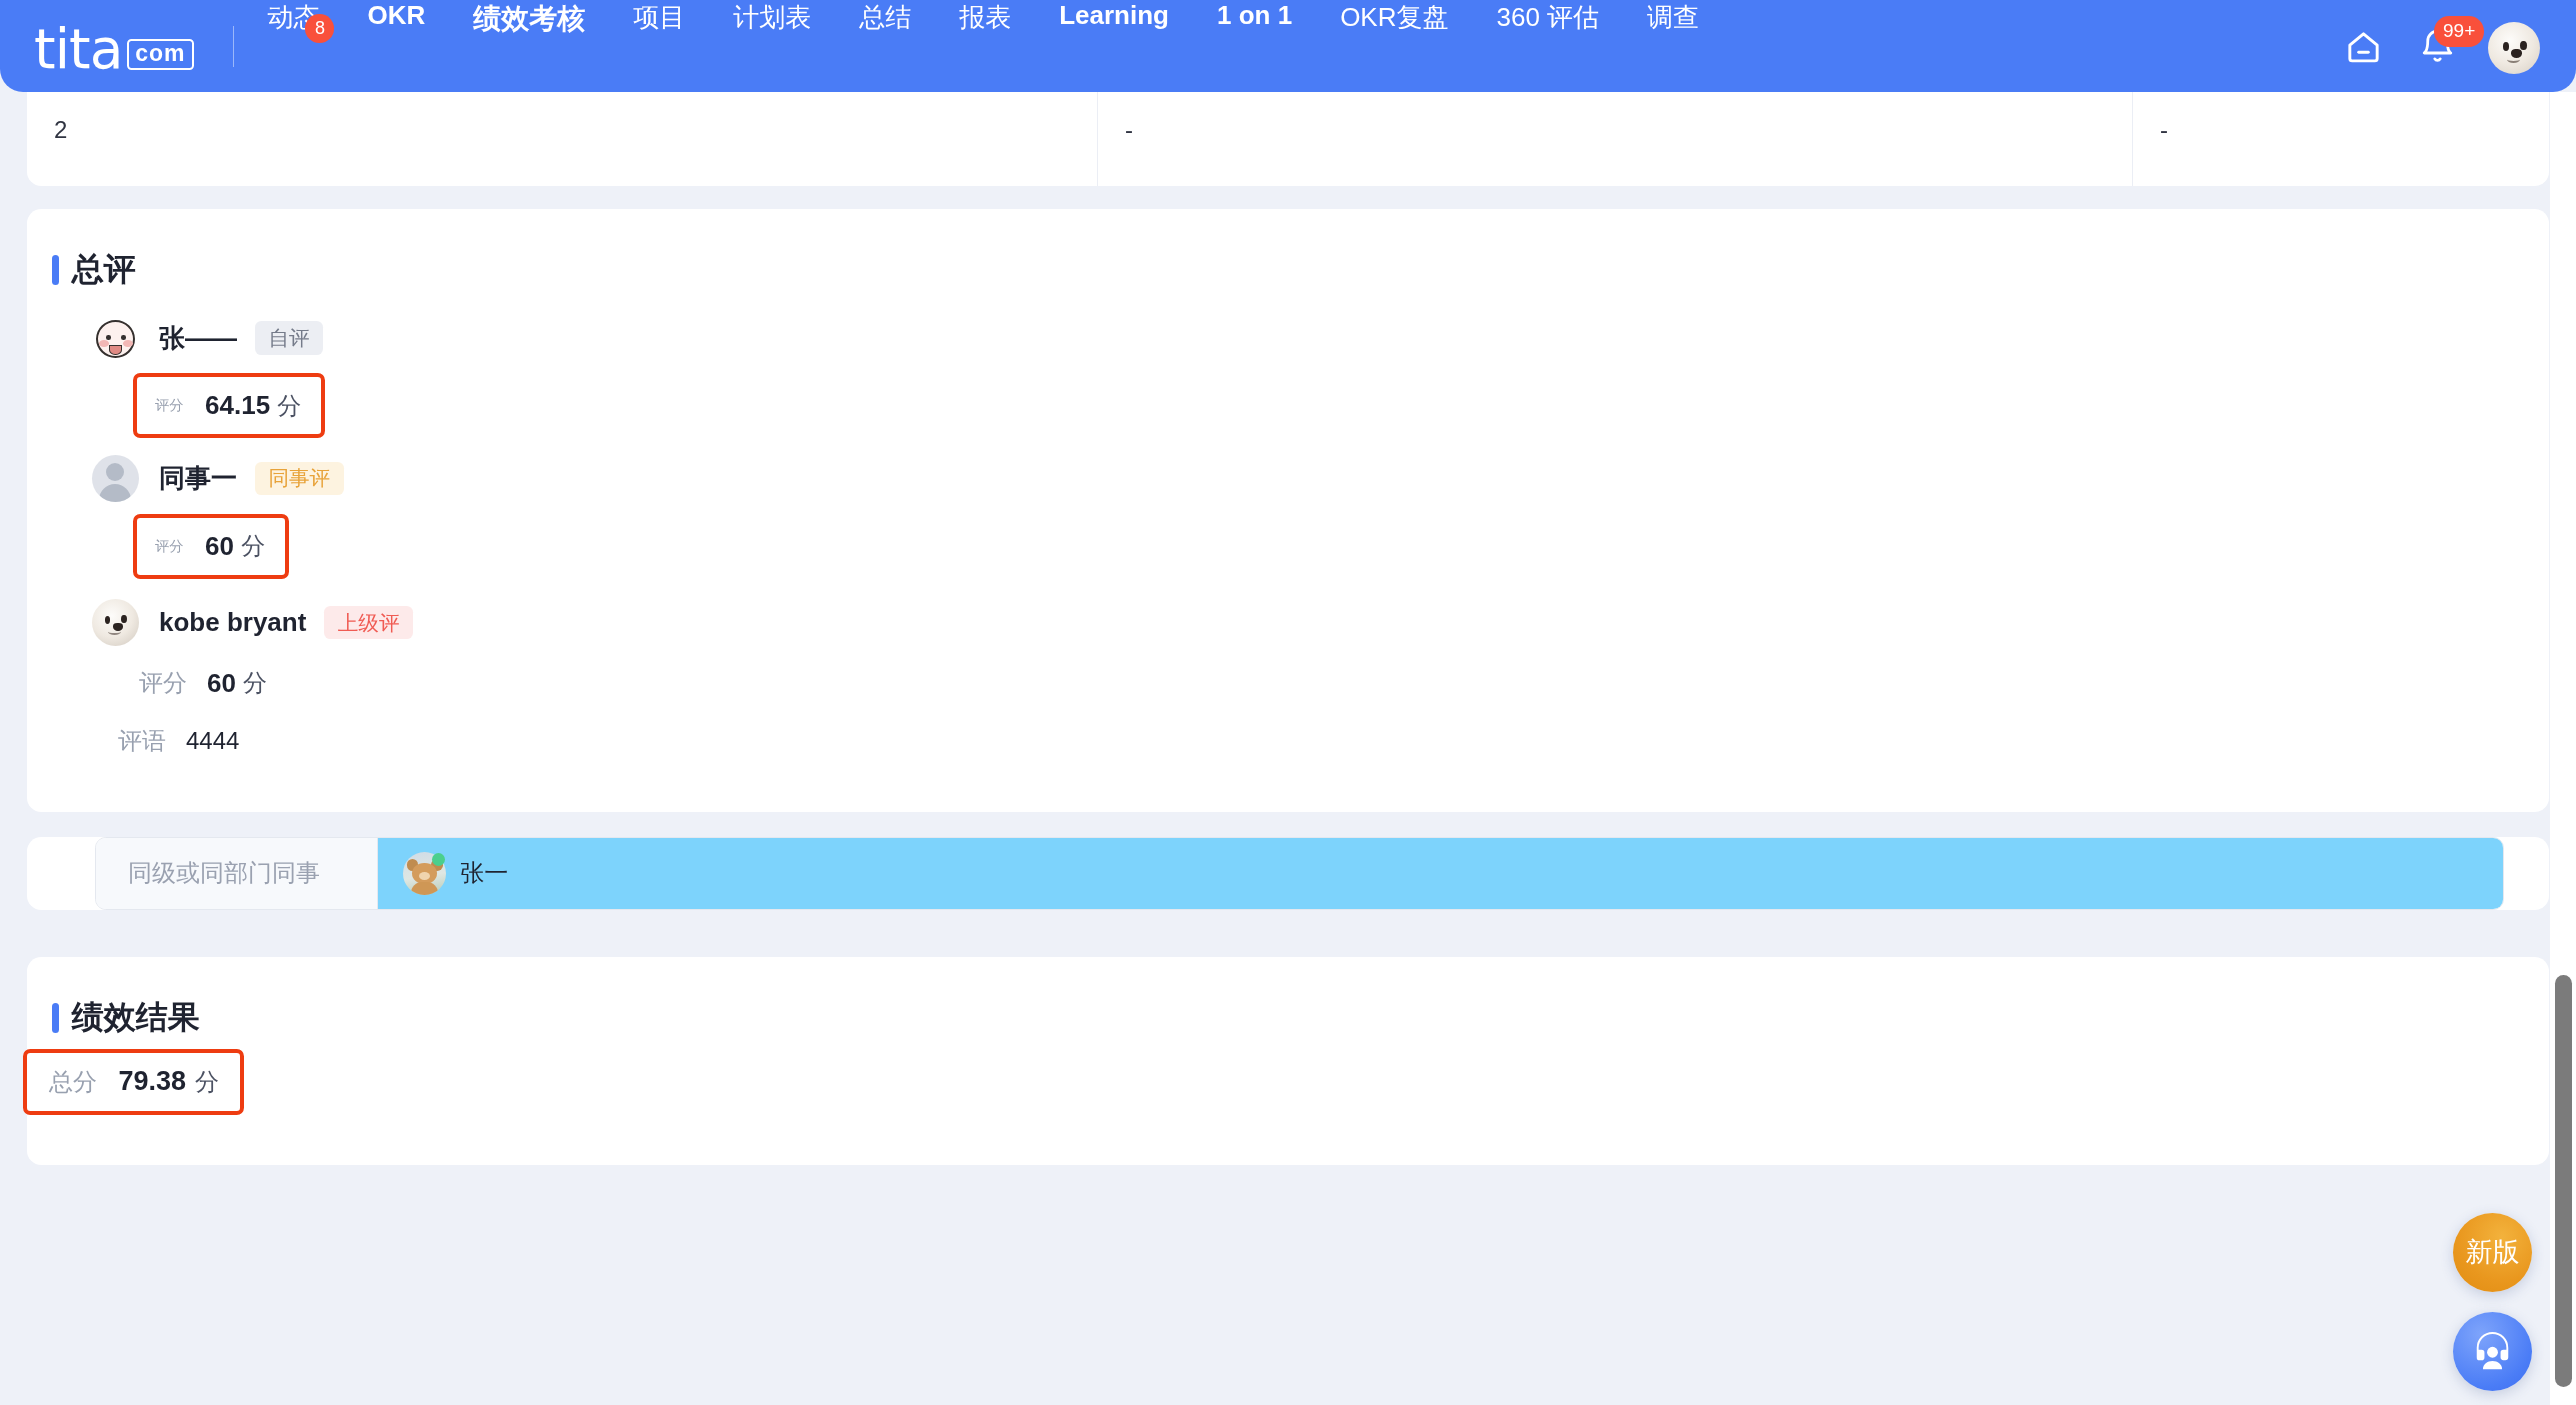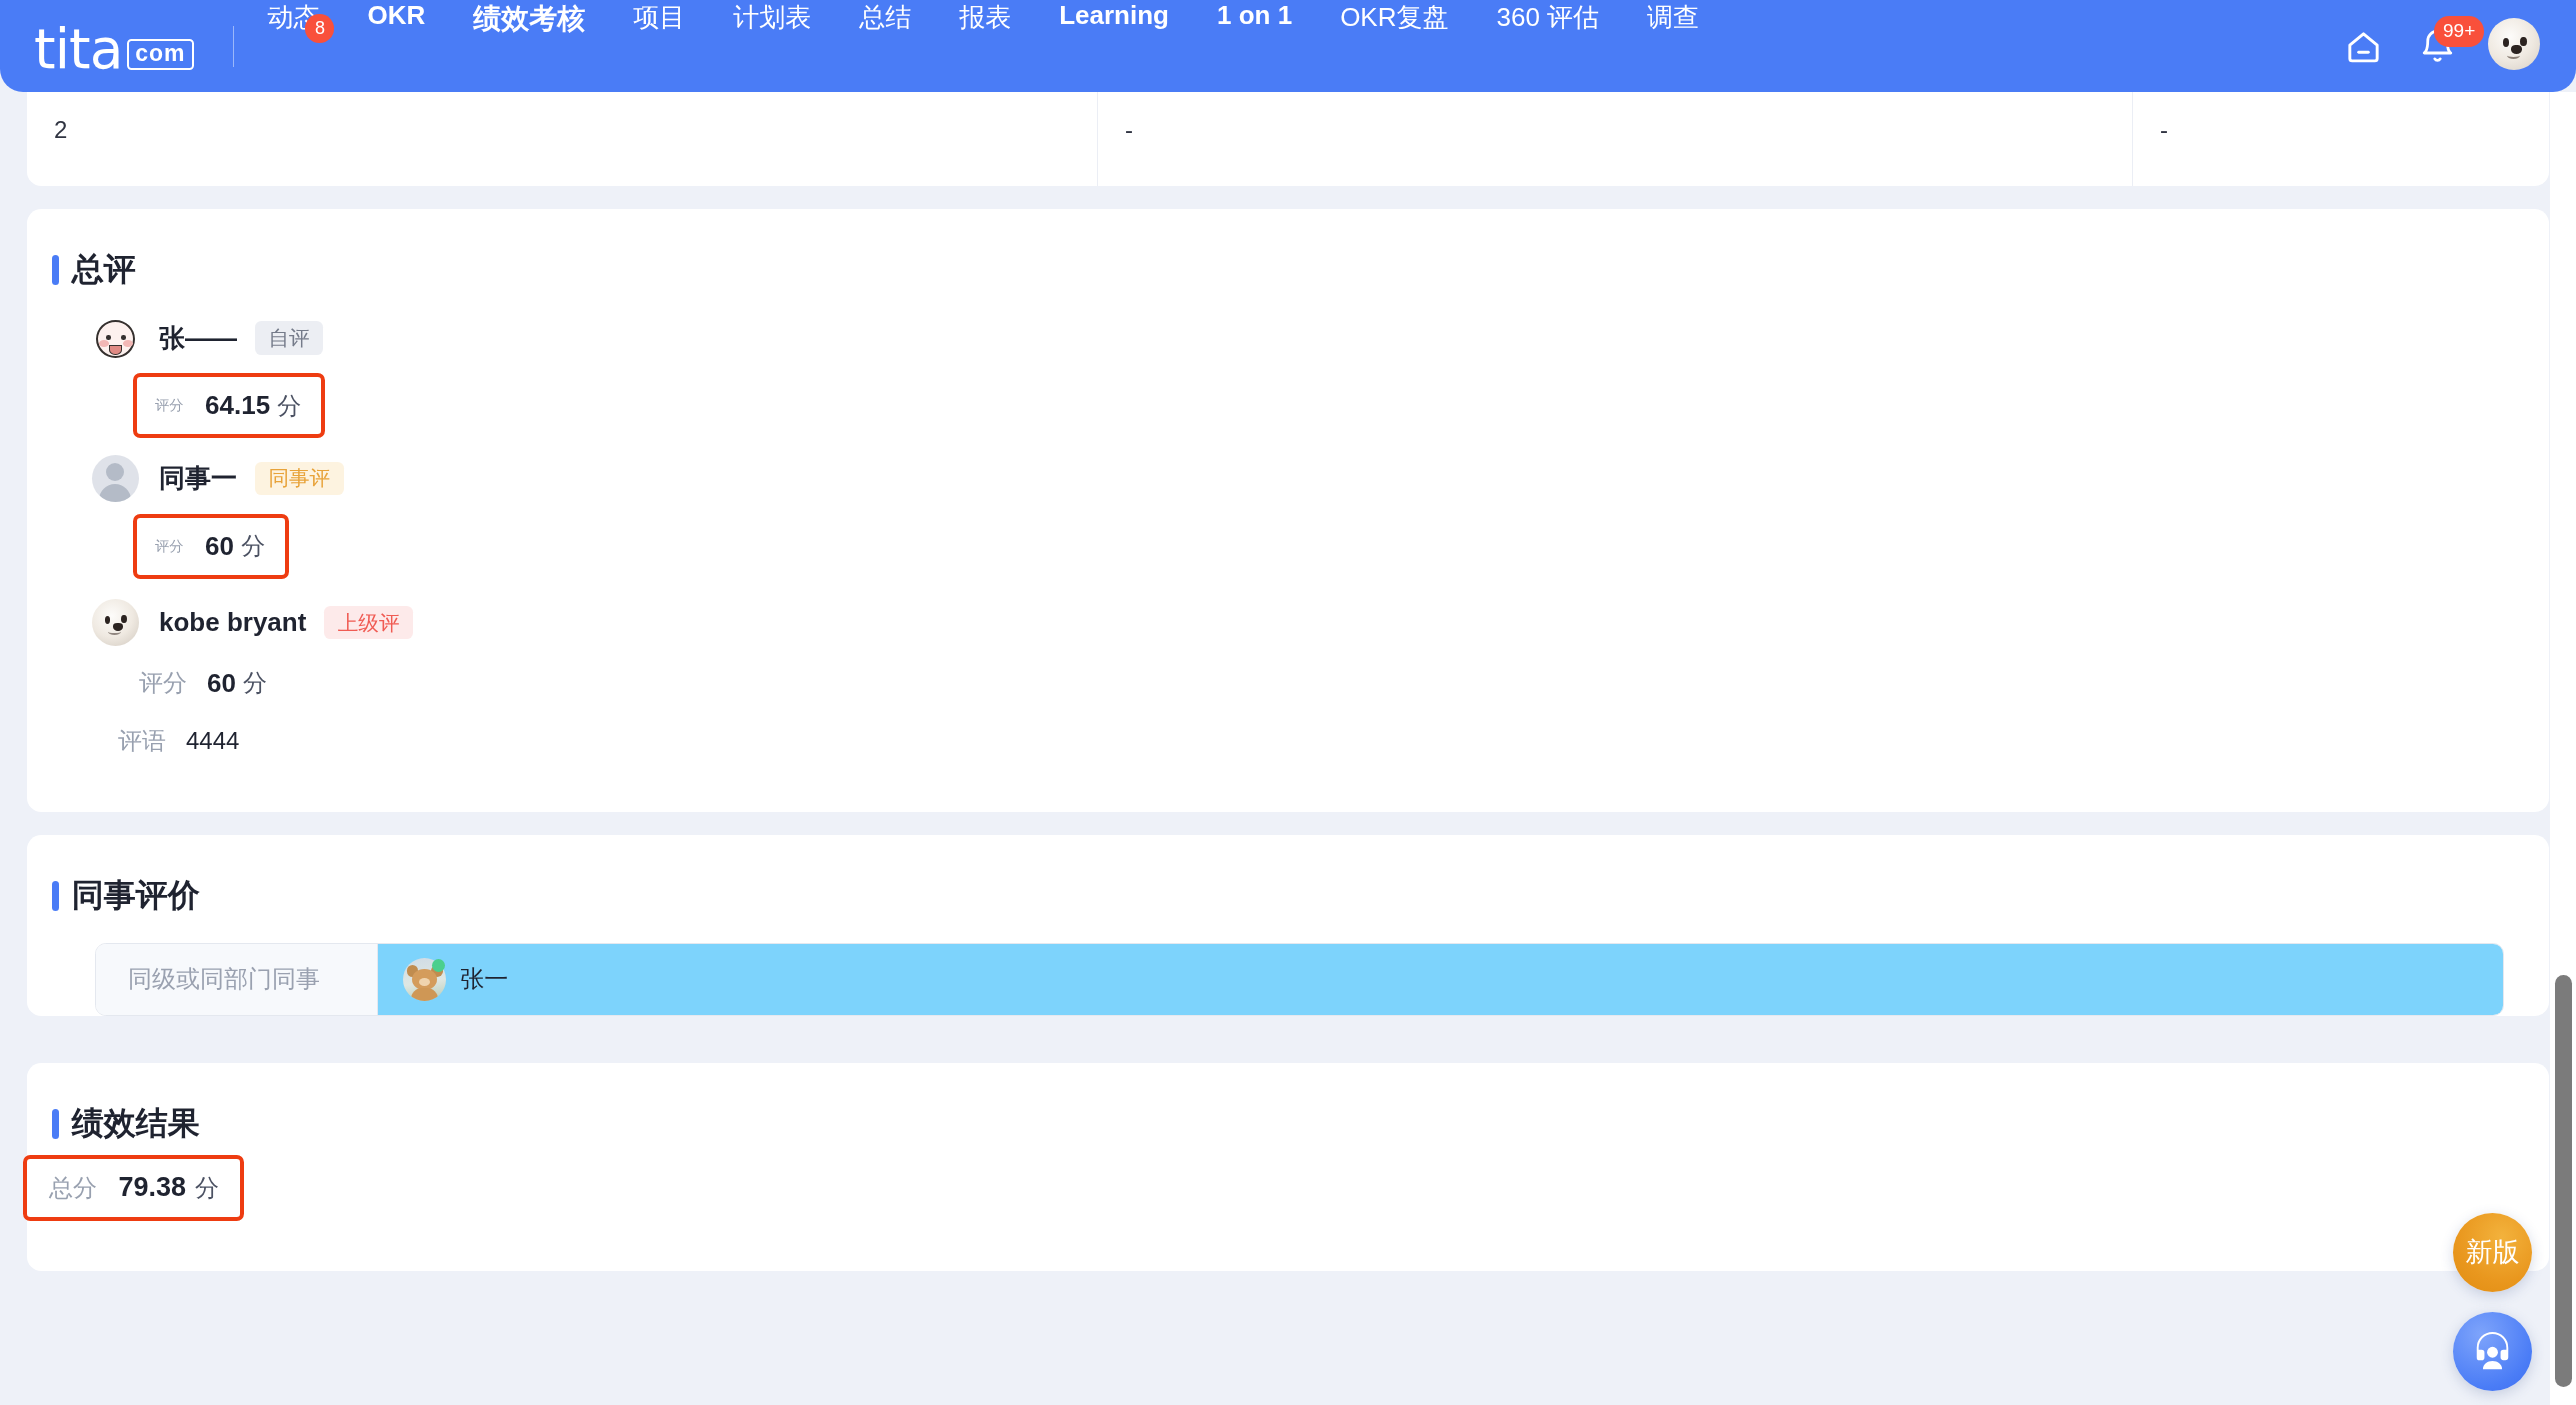--- a/index.html
+++ b/index.html
@@ -69,21 +69,21 @@
     background: #f9503b;
     color: #fff;
     border-radius: 14.3px;
     font-size: 18px;
     display: flex; align-items: center; justify-content: center;
     padding: 0 6.3px;
     font-weight: 400;
   }
   .nav-right {
     margin-left: auto;
-    display: flex; align-items: flex-start;
+    display: flex; align-items: flex-end;
     margin-right: 36px;
   }
   .nav-icon-btn {
     position: relative;
     width: 56px; height: 56px;
     display: flex; align-items: center; justify-content: center;
     margin-left: 18px;
     cursor: pointer;
   }
   .bell-badge {
@@ -518,24 +518,20 @@
         <div class="comment-line">
           <span class="cm-label">评语</span>
           <span class="cm-val">4444</span>
         </div>
       </div>
 
     </div>
   </div>
 
   <div class="card">
-    <div class="sec-head">
-      <div class="sec-bar"></div>
-      <div class="sec-title">同事评价</div>
-    </div>
     <div class="peer-field">
       <div class="peer-label">同级或同部门同事</div>
       <div class="peer-value">
         <div class="bear-wrap">
           <div class="bear">
             <span class="earl"></span>
             <span class="earr"></span>
             <span class="head"></span>
             <span class="snout"></span>
             <span class="body"></span>

